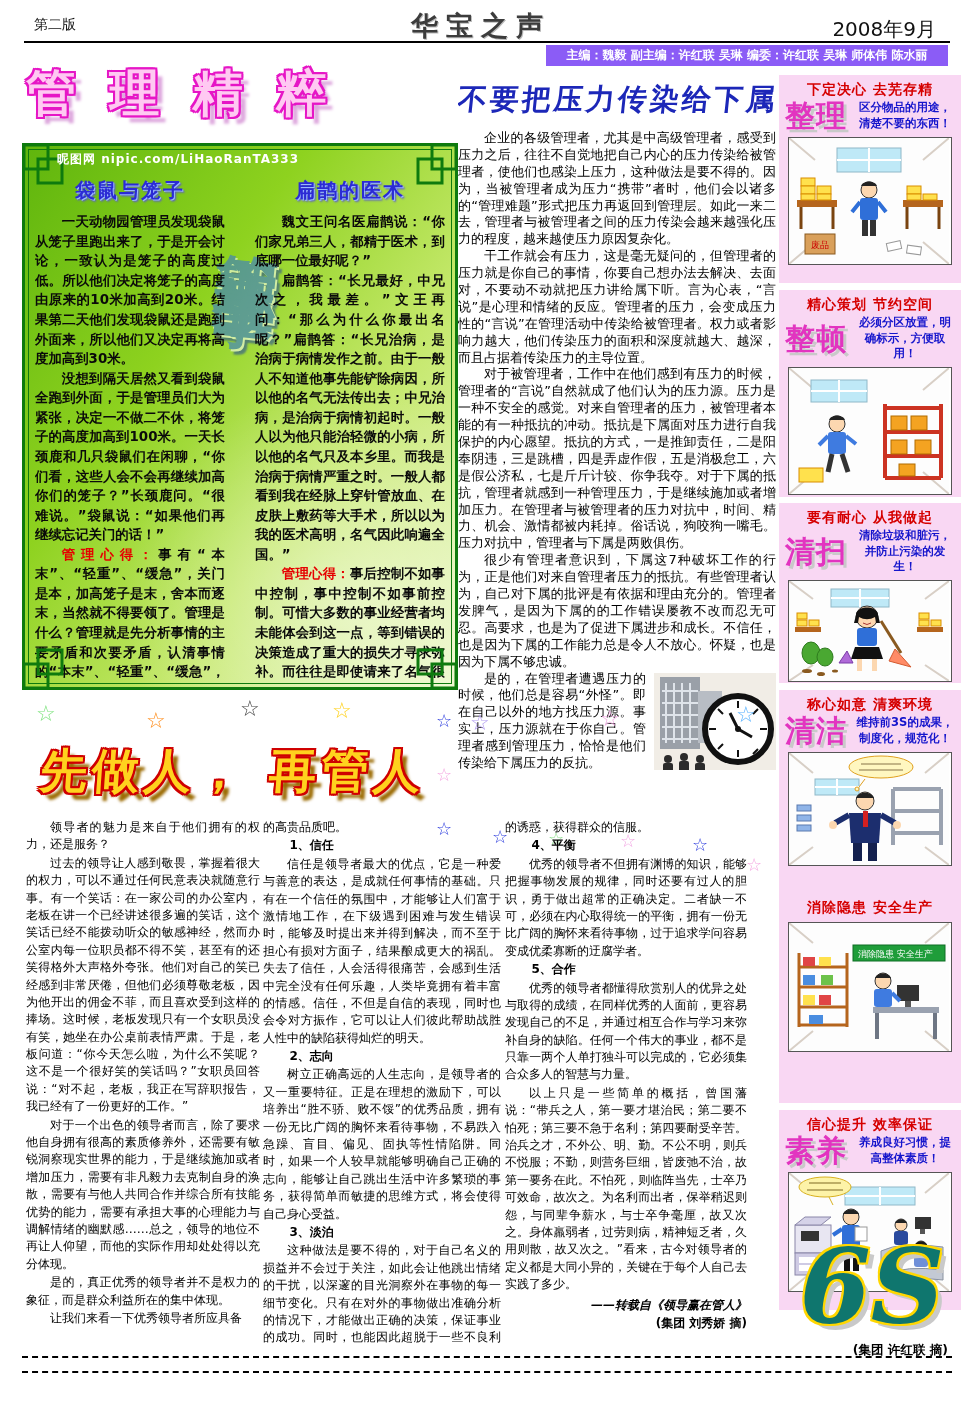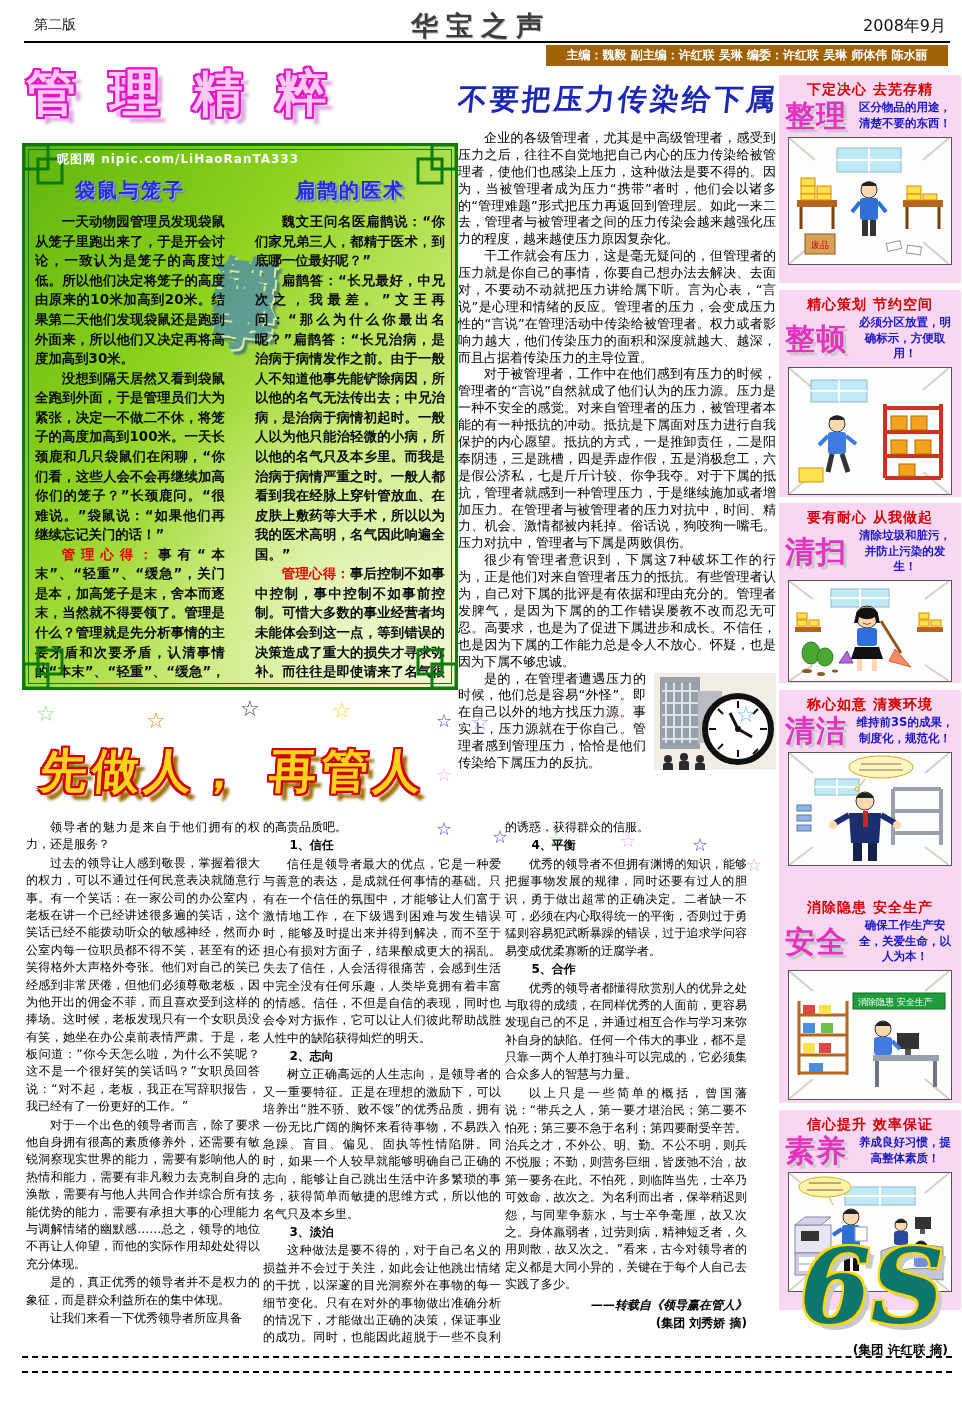--- a/index.html
+++ b/index.html
@@ -4,23 +4,23 @@
 <style>
   html,body{margin:0;padding:0;background:#e8e8e8;}
   .page{position:relative;width:962px;height:1401px;background:#fff;margin:0 auto;
         font-family:"DejaVu Sans",sans-serif;overflow:hidden;}
 
   
   .edition{position:absolute;left:34px;top:16px;font-size:14px;color:#111;}
   .masthead{position:absolute;left:0;right:0;top:8px;text-align:center;font-size:27px;font-weight:900;
             letter-spacing:8px;color:#3c3c3c;font-family:"DejaVu Serif",serif;
             text-shadow:1px 1px 0 #bbb;}
-  .pubdate{position:absolute;right:16px;top:16px;font-size:16px;color:#111;}
+  .pubdate{position:absolute;right:26px;top:16px;font-size:20px;color:#111;}
   .hrule{position:absolute;left:24px;right:12px;top:41px;border-top:2px solid #000;}
-  .editors{position:absolute;left:546px;top:45px;width:402px;height:21px;background:#a16207;
+  .editors{position:absolute;left:546px;top:45px;width:402px;height:21px;background:#8b5cf6;
            color:#fff;font-size:12px;line-height:21px;text-align:center;font-weight:700;white-space:nowrap;overflow:hidden;}
 
   
   .left-title{position:absolute;left:26px;top:60px;font-size:50px;font-weight:900;letter-spacing:8px;
     color:#ffc9f2;white-space:nowrap;
     text-shadow:2px 0 #e616c6,-2px 0 #e616c6,0 2px #e616c6,0 -2px #e616c6,
                 2px 2px #e616c6,-2px -2px #e616c6,2px -2px #e616c6,-2px 2px #e616c6,
                 7px 7px 3px #dda6dd;}
 
   
@@ -202,37 +202,37 @@
   <span class="star" style="left:492px;top:828px;color:#2b3bdd;font-size:18px">☆</span>
   <span class="star" style="left:548px;top:830px;color:#8fe08f;font-size:18px">☆</span>
   <span class="star" style="left:620px;top:832px;color:#f2a7e3;font-size:18px">☆</span>
   <span class="star" style="left:692px;top:836px;color:#2b3bdd;font-size:18px">☆</span>
   <span class="star" style="left:746px;top:856px;color:#f4a6e0;font-size:18px">☆</span>
 
   <div class="leader-title">先做人， 再管人</div>
   <div class="ncol colA">
       <p class="para">领导者的魅力是来自于他们拥有的权力，还是服务？</p>
       <p class="para">过去的领导让人感到敬畏，掌握着很大的权力，可以不通过任何民意表决就随意行事。有一个笑话：在一家公司的办公室内，老板在讲一个已经讲述很多遍的笑话，这个笑话已经不能拨动听众的敏感神经，然而办公室内每一位职员都不得不笑，甚至有的还笑得格外大声格外夸张。他们对自己的笑已经感到非常厌倦，但他们必须尊敬老板，因为他开出的佣金不菲，而且喜欢受到这样的捧场。这时候，老板发现只有一个女职员没有笑，她坐在办公桌前表情严肃。于是，老板问道：“你今天怎么啦，为什么不笑呢？这不是一个很好笑的笑话吗？”女职员回答说：“对不起，老板，我正在写辞职报告，我已经有了一份更好的工作。”</p>
-      <p class="para">对于一个出色的领导者而言，除了要求他自身拥有很高的素质修养外，还需要有敏锐洞察现实世界的能力，需要有影响他人的热情和能力，需要有非凡毅力去克制自身的涣散，需要有与他人共同合作并综合所有技能优势的能力，需要有承担大事的心理能力与调解情绪的幽默感……总之，领导的地位不再让人仰望，而他的实际作用却处处得以充分体现。</p>
+      <p class="para">对于一个出色的领导者而言，除了要求他自身拥有很高的素质修养外，还需要有敏锐洞察现实世界的能力，于是继续施加或者增加压力，需要有非凡毅力去克制自身的涣散，需要有与他人共同合作并综合所有技能优势的能力，需要有承担大事的心理能力与调解情绪的幽默感……总之，领导的地位不再让人仰望，而他的实际作用却处处得以充分体现。</p>
       <p class="para">是的，真正优秀的领导者并不是权力的象征，而是群众利益所在的集中体现。</p>
       <p class="para">让我们来看一下优秀领导者所应具备</p>
     </div>
   <div class="ncol colB">
       <p class="cont">的高贵品质吧。</p>
       <p class="subhead">1、信任</p>
       <p class="para">信任是领导者最大的优点，它是一种爱与善意的表达，是成就任何事情的基础。只有在一个信任的氛围中，才能够让人们富于激情地工作，在下级遇到困难与发生错误时，能够及时提出来并得到解决，而不至于担心有损对方面子，结果酿成更大的祸乱。失去了信任，人会活得很痛苦，会感到生活中完全没有任何乐趣，人类毕竟拥有着丰富的情感。信任，不但是自信的表现，同时也会令对方振作，它可以让人们彼此帮助战胜人性中的缺陷获得灿烂的明天。</p>
       <p class="subhead">2、志向</p>
-      <p class="para">树立正确高远的人生志向，是领导者的又一重要特征。正是在理想的激励下，可以培养出“胜不骄、败不馁”的优秀品质，拥有一份无比广阔的胸怀来看待事物，不易跌入急躁、盲目、偏见、固执等性情陷阱。同时，如果一个人较早就能够明确自己正确的志向，能够让自己跳出生活中许多繁琐的事务，获得简单而敏捷的思维方式，所以他的名气只及本乡里。</p>
+      <p class="para">树立正确高远的人生志向，是领导者的又一重要特征。正是在理想的激励下，可以培养出“胜不骄、败不馁”的优秀品质，拥有一份无比广阔的胸怀来看待事物，不易跌入急躁、盲目、偏见、固执等性情陷阱。同时，如果一个人较早就能够明确自己正确的志向，能够让自己跳出生活中许多繁琐的事务，获得简单而敏捷的思维方式，将会使得自己身心受益。</p>
       <p class="subhead">3、淡泊</p>
       <p class="para">这种做法是要不得的，对于自己名义的损益并不会过于关注，如此会让他跳出情绪的干扰，以深邃的目光洞察外在事物的每一细节变化。只有在对外的事物做出准确分析的情况下，才能做出正确的决策，保证事业的成功。同时，也能因此超脱于一些不良利益</p>
     </div>
   <div class="ncol colC">
       <p class="cont">的诱惑，获得群众的信服。</p>
       <p class="subhead">4、平衡</p>
-      <p class="para">优秀的领导者不但拥有渊博的知识，能够把握事物发展的规律，同时还要有过人的胆识，勇于做出超常的正确决定。二者缺一不可，必须在内心取得统一的平衡，否则过于勇猛则容易犯武断暴躁的错误，过于追求学问容易变成优柔寡断的迂腐学者。</p>
+      <p class="para">优秀的领导者不但拥有渊博的知识，能够把握事物发展的规律，同时还要有过人的胆识，勇于做出超常的正确决定。二者缺一不可，必须在内心取得统一的平衡，拥有一份无比广阔的胸怀来看待事物，过于追求学问容易变成优柔寡断的迂腐学者。</p>
       <p class="subhead">5、合作</p>
       <p class="para">优秀的领导者都懂得欣赏别人的优异之处与取得的成绩，在同样优秀的人面前，更容易发现自己的不足，并通过相互合作与学习来弥补自身的缺陷。任何一个伟大的事业，都不是只靠一两个人单打独斗可以完成的，它必须集合众多人的智慧与力量。</p>
       <p class="para">以上只是一些简单的概括，曾国藩说：“带兵之人，第一要才堪治民；第二要不怕死；第三要不急于名利；第四要耐受辛苦。治兵之才，不外公、明、勤。不公不明，则兵不悦服；不勤，则营务巨细，皆废弛不治，故第一要务在此。不怕死，则临阵当先，士卒乃可效命，故次之。为名利而出者，保举稍迟则怨，与同辈争薪水，与士卒争毫厘，故又次之。身体羸弱者，过劳则病，精神短乏者，久用则散，故又次之。”看来，古今对领导者的定义都是大同小异的，关键在于每个人自己去实践了多少。</p>
       <p class="source-line">——转载自《领导赢在管人》</p>
       <p class="col-byline">(集团 刘秀娇 摘)</p>
     </div>
 
   <div class="sb" style="top:75px;height:208px">
     <div class="sb-slogan">下定决心 去芜存精</div>
     <div class="sb-row">
@@ -400,24 +400,20 @@
             <rect x="8" y="52" width="14" height="6"></rect>
             <rect x="8" y="62" width="14" height="6"></rect>
             <rect x="8" y="72" width="14" height="6"></rect>
           </g>
       </svg>
     </div>
   </div>
 
   <div class="sb" style="top:893px;height:210px">
     <div class="sb-slogan">消除隐患 安全生产</div>
-    <div class="sb-row">
-      <span class="sb-word">安全</span>
-      <span class="sb-desc">确保工作生产安全，关爱生命，以人为本！</span>
-    </div>
     <div class="sb-fig">
       <svg viewBox="0 0 160 128" width="160" height="128">
         <rect width="160" height="128" fill="#fdfdfd"></rect>
         <path d="M0 0L24 20M160 0L136 20M0 128L24 108M160 128L136 108" stroke="#d8cfc6" stroke-width="2" fill="none"></path>
         <g stroke="#b5651d" stroke-width="3" fill="none">
             <path d="M10 30v74M58 30v74M10 44h48M10 64h48M10 84h48M10 102h48"></path>
           </g>
         <g stroke-width="1">
             <rect x="14" y="34" width="12" height="9" fill="#e04545"></rect>
             <rect x="30" y="34" width="12" height="9" fill="#ffe14d"></rect>

